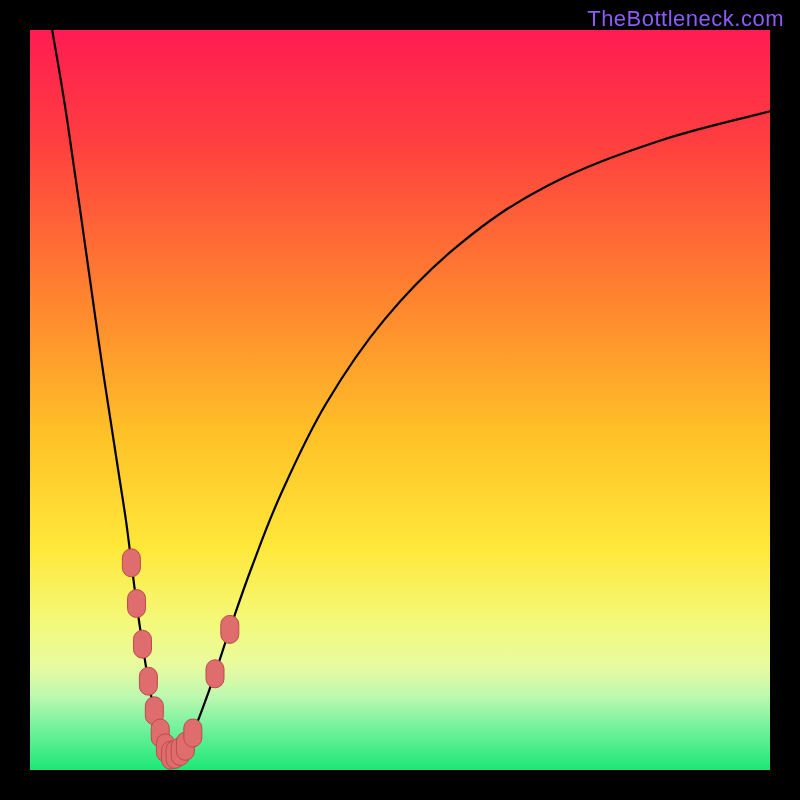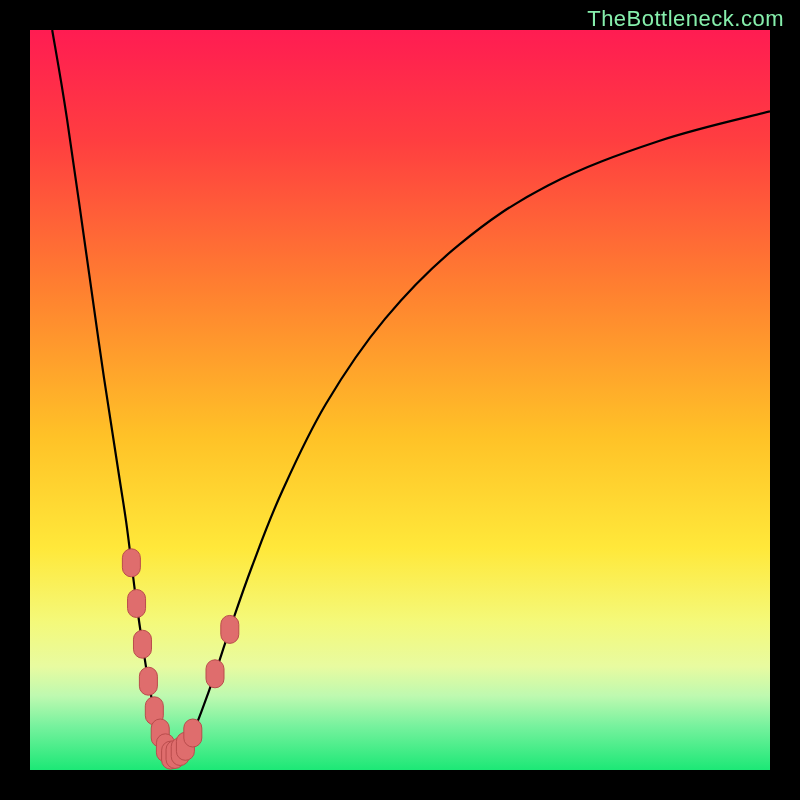--- a/index.html
+++ b/index.html
@@ -23,21 +23,21 @@
     left: 0; top: 0;
     width: 100%; height: 100%;
   }
   .watermark {
     position: absolute;
     top: 6px;
     right: 16px;
     font-family: Arial, Helvetica, sans-serif;
     font-size: 22px;
     font-weight: 500;
-    color: #86efac;
+    color: #8b5cf6;
     letter-spacing: 0.5px;
   }
   svg.plot {
     position: absolute;
     left: 0; top: 0;
     width: 100%; height: 100%;
     overflow: visible;
   }
 </style>
 </head>

